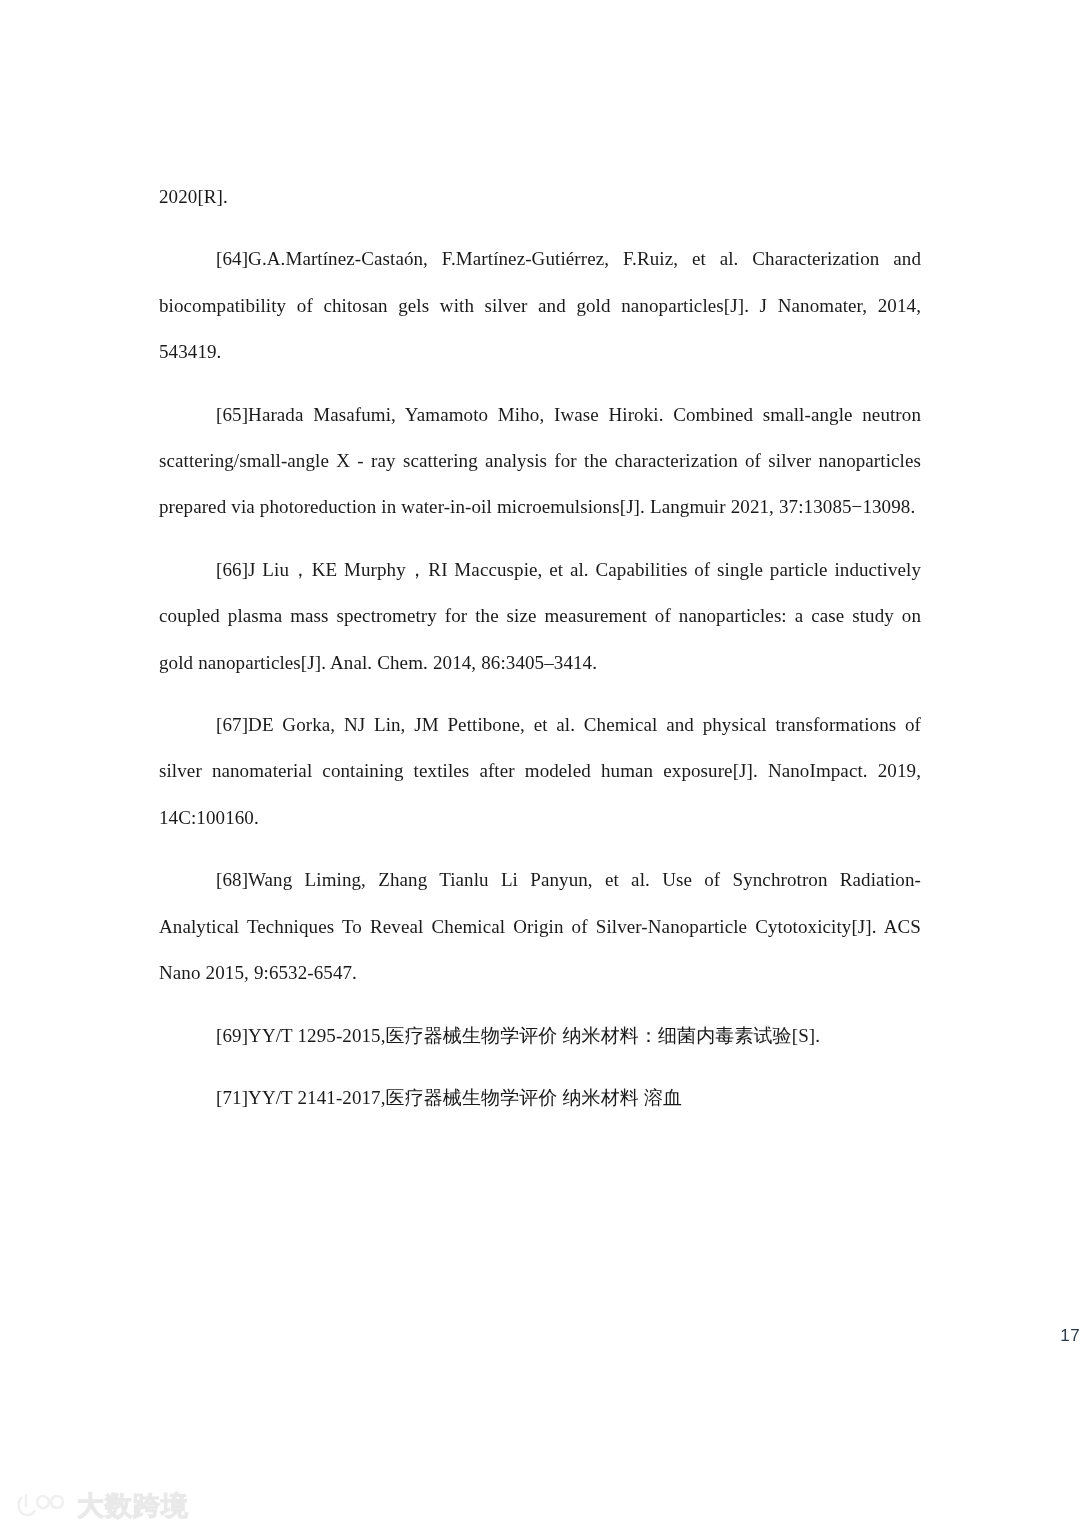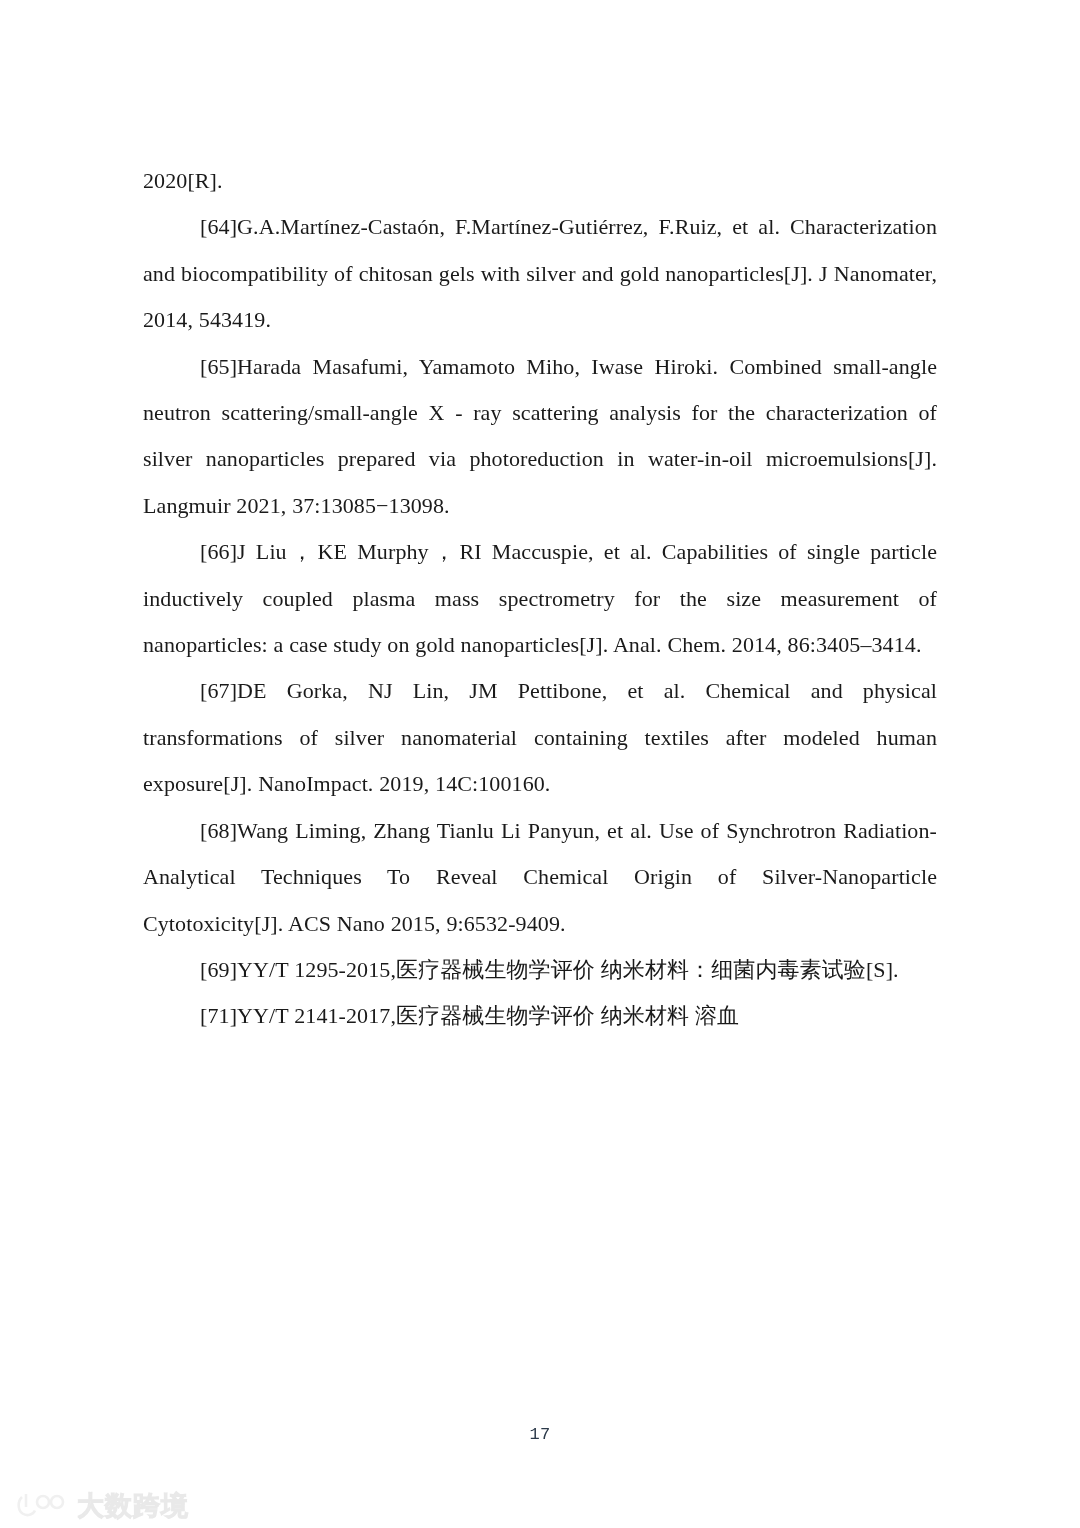--- a/index.html
+++ b/index.html
@@ -25,22 +25,22 @@
 
   
   #text-body {
     position: absolute;
     left: 143px;
     top: 158px;
     width: 794px;
   }
 
   .para {
-    margin: 0;
-    font-size: 22px;
+    margin: 16px;
+    font-size: 19px;
     line-height: 46.4px;
     text-align: justify;
     text-justify: inter-word;
     text-indent: 0;
     color: #1a1a1a;
     letter-spacing: 0.1px;
     word-spacing: 0.2px;
   }
   .para.indent {
     text-indent: 57px;
@@ -58,24 +58,24 @@
   .para.cjk {
     font-family: Liberation Serif, serif;
     text-align: justify;
   }
 
   
   #page-number {
     position: absolute;
     left: 0;
     right: 0;
-    top: 1425px;
-    text-align: center;
+    top: 1326px;
+    text-align: right;
     font-size: 17px;
-    font-family: Liberation Mono, monospace;
+    font-family: Liberation Sans, sans-serif;
     color: #2c3a4a;
     letter-spacing: 0.4px;
   }
 
   
   #watermark {
     position: absolute;
     left: 16px;
     bottom: 8px;
     display: flex;
@@ -110,21 +110,21 @@
     <p class="para nostretch">2020[R].</p>
 
     <p class="para indent nostretch">[64]G.A.Martínez-Castaón, F.Martínez-Gutiérrez, F.Ruiz, et al. Characterization and biocompatibility of chitosan gels with silver and gold nanoparticles[J]. J Nanomater, 2014, 543419.</p>
 
     <p class="para indent nostretch">[65]Harada Masafumi, Yamamoto Miho, Iwase Hiroki. Combined small-angle neutron scattering/small-angle X ‑ ray scattering analysis for the characterization of silver nanoparticles prepared via photoreduction in water-in-oil microemulsions[J]. Langmuir 2021, 37:13085−13098.</p>
 
     <p class="para indent nostretch">[66]J Liu，KE Murphy，RI Maccuspie, et al. Capabilities of single particle inductively coupled plasma mass spectrometry for the size measurement of nanoparticles: a case study on gold nanoparticles[J]. Anal. Chem. 2014, 86:3405–3414.</p>
 
     <p class="para indent nostretch">[67]DE Gorka, NJ Lin, JM Pettibone, et al. Chemical and physical transformations of silver nanomaterial containing textiles after modeled human exposure[J]. NanoImpact. 2019, 14C:100160.</p>
 
-    <p class="para indent nostretch">[68]Wang Liming, Zhang Tianlu Li Panyun, et al. Use of Synchrotron Radiation-Analytical Techniques To Reveal Chemical Origin of Silver-Nanoparticle Cytotoxicity[J]. ACS Nano 2015, 9:6532-9409.</p>
+    <p class="para indent nostretch">[68]Wang Liming, Zhang Tianlu Li Panyun, et al. Use of Synchrotron Radiation-Analytical Techniques To Reveal Chemical Origin of Silver-Nanoparticle Cytotoxicity[J]. ACS Nano 2015, 9:6532-6547.</p>
 
     <p class="para indent cjk nostretch">[69]YY/T 1295-2015,医疗器械生物学评价 纳米材料：细菌内毒素试验[S].</p>
 
 
     <p class="para indent cjk nostretch">[71]YY/T 2141-2017,医疗器械生物学评价 纳米材料 溶血</p>
 
   </div>
 
   <div id="page-number">17</div>
 

